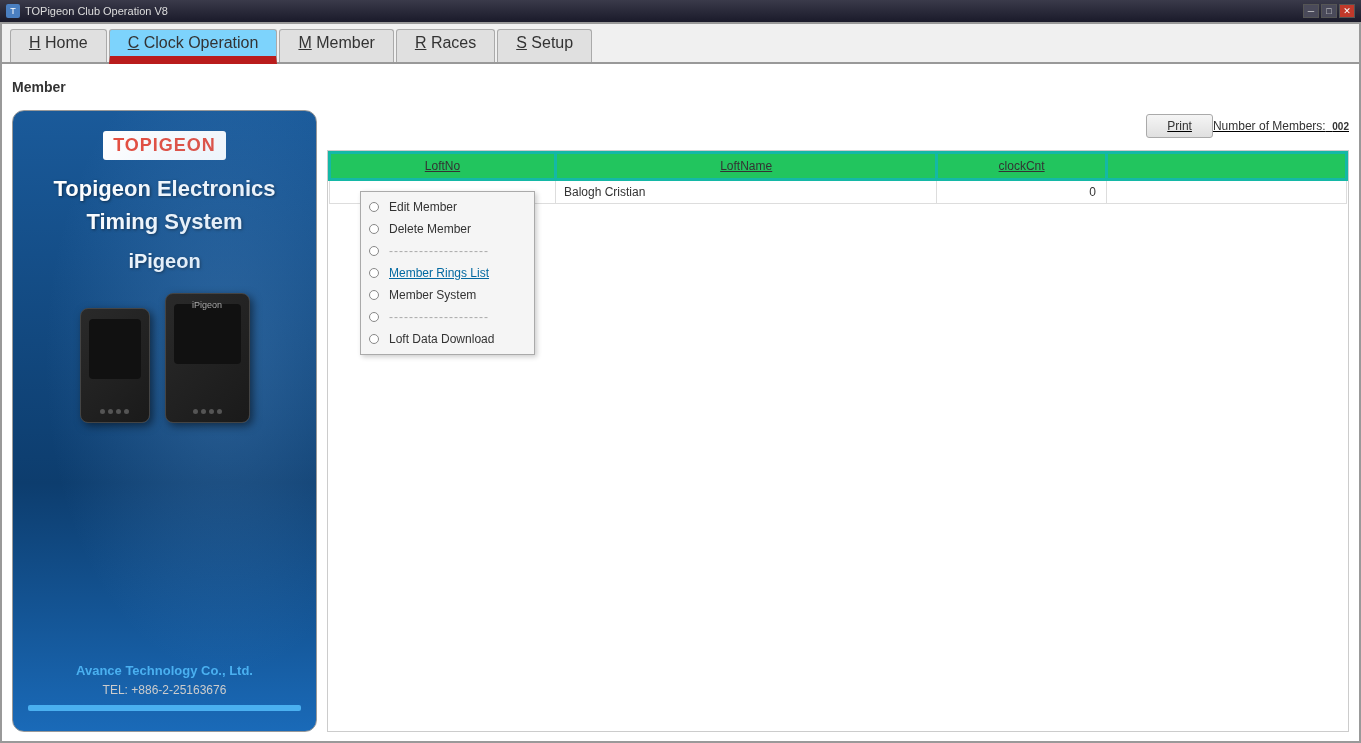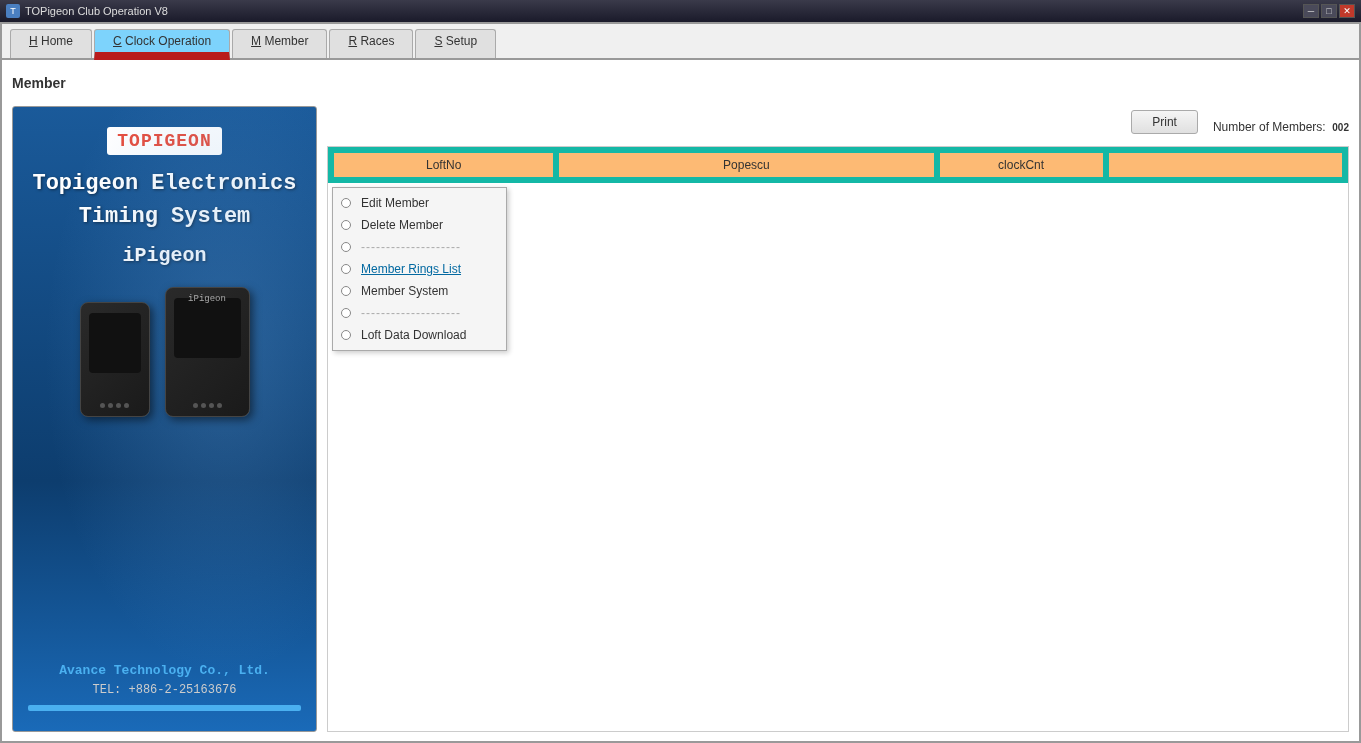--- a/index.html
+++ b/index.html
@@ -76,21 +76,21 @@
       display: flex;
       gap: 2px;
       border-bottom: 2px solid #999;
     }
     .menu-tab {
       padding: 4px 18px;
       background: #e0e0e0;
       border: 1px solid #aaa;
       border-bottom: none;
       cursor: pointer;
-      font-size: 12px;
+      font-size: 16px;
       color: #333;
       border-radius: 3px 3px 0 0;
       text-decoration: none;
     }
     .menu-tab.active {
       background: #7dd3fc;
       border-bottom: 8px solid #b91c1c;
       margin-bottom: -2px;
       z-index: 1;
       font-weight: normal;
@@ -119,29 +119,28 @@
       gap: 10px;
       height: calc(100% - 35px);
     }
 
     
     .left-panel {
       width: 305px;
       min-width: 305px;
       background: linear-gradient(180deg, #1a5a9a 0%, #0d3d6e 60%, #1a6ab8 100%);
       border: 1px solid #999;
-      border-radius: 3px;
+      border-radius: 12px;
       padding: 20px 15px;
       display: flex;
       flex-direction: column;
       align-items: center;
       color: white;
       position: relative;
       overflow: hidden;
-      font-family: Liberation Mono, monospace;
     }
     .left-panel::before {
       content: '';
       position: absolute;
       top: 0; left: 0; right: 0; bottom: 0;
       background: radial-gradient(ellipse at 70% 40%, rgba(100,160,220,0.3) 0%, transparent 60%);
       pointer-events: none;
     }
     .logo-box {
       background: white;
@@ -258,24 +257,24 @@
     .right-panel {
       flex: 1;
       display: flex;
       flex-direction: column;
       gap: 8px;
     }
 
     
     .toolbar {
       display: flex;
-      align-items: flex-end;
+      align-items: center;
       justify-content: flex-end;
-      gap: 15px;
       padding: 4px 0;
+      text-decoration: underline;
     }
     .print-btn {
       padding: 4px 20px;
       background: linear-gradient(to bottom, #f5f5f5, #e0e0e0);
       border: 1px solid #aaa;
       border-radius: 3px;
       cursor: pointer;
       font-size: 12px;
       color: #333;
     }
@@ -294,45 +293,46 @@
       overflow-y: auto;
       flex: 1;
       position: relative;
       background: white;
     }
     table {
       width: 100%;
       border-collapse: collapse;
     }
     thead th {
-      background: #fdba74;
-      border: 6px solid #14b8a6;
+      background: #22c55e;
+      border: 3px solid #14b8a6;
       padding: 5px 8px;
       text-align: center;
       font-weight: normal;
       color: #333;
       font-size: 12px;
+      text-decoration: underline;
     }
     tbody td {
       border: 1px solid #ddd;
       padding: 4px 8px;
       font-size: 12px;
       color: #333;
     }
     .col-loftno { width: 160px; }
     .col-loftname { width: 270px; }
     .col-clockcnt { width: 120px; text-align: center; }
     .col-extra { width: 170px; }
     tbody tr.selected { background: #b8d0f0; }
 
     
     .context-menu {
       position: absolute;
       top: 40px;
-      left: 4px;
+      left: 32px;
       background: #f5f5f5;
       border: 1px solid #aaa;
       box-shadow: 2px 2px 5px rgba(0,0,0,0.2);
       z-index: 100;
       min-width: 175px;
       padding: 4px 0;
     }
     .context-menu-item {
       padding: 4px 12px 4px 28px;
       cursor: pointer;
@@ -463,26 +463,32 @@
             <span>Number of Members:</span>&nbsp;
             <span class="member-count-value">002</span>
           </span>
         </div>
 
         <div class="table-container" style="position: relative;">
           <table>
             <thead>
               <tr>
                 <th class="col-loftno">LoftNo</th>
-                <th class="col-loftname">Popescu</th>
+                <th class="col-loftname">LoftName</th>
                 <th class="col-clockcnt">clockCnt</th>
                 <th class="col-extra"></th>
               </tr>
             </thead>
             <tbody>
+              <tr>
+                <td></td>
+                <td>Balogh Cristian</td>
+                <td class="col-clockcnt" style="text-align:right; padding-right:10px;">0</td>
+                <td></td>
+              </tr>
             </tbody>
           </table>
 
           <div class="context-menu">
             <div class="context-menu-item">
               <span class="radio-dot"></span>
               <span>Edit Member</span>
             </div>
             <div class="context-menu-item">
               <span class="radio-dot"></span>

